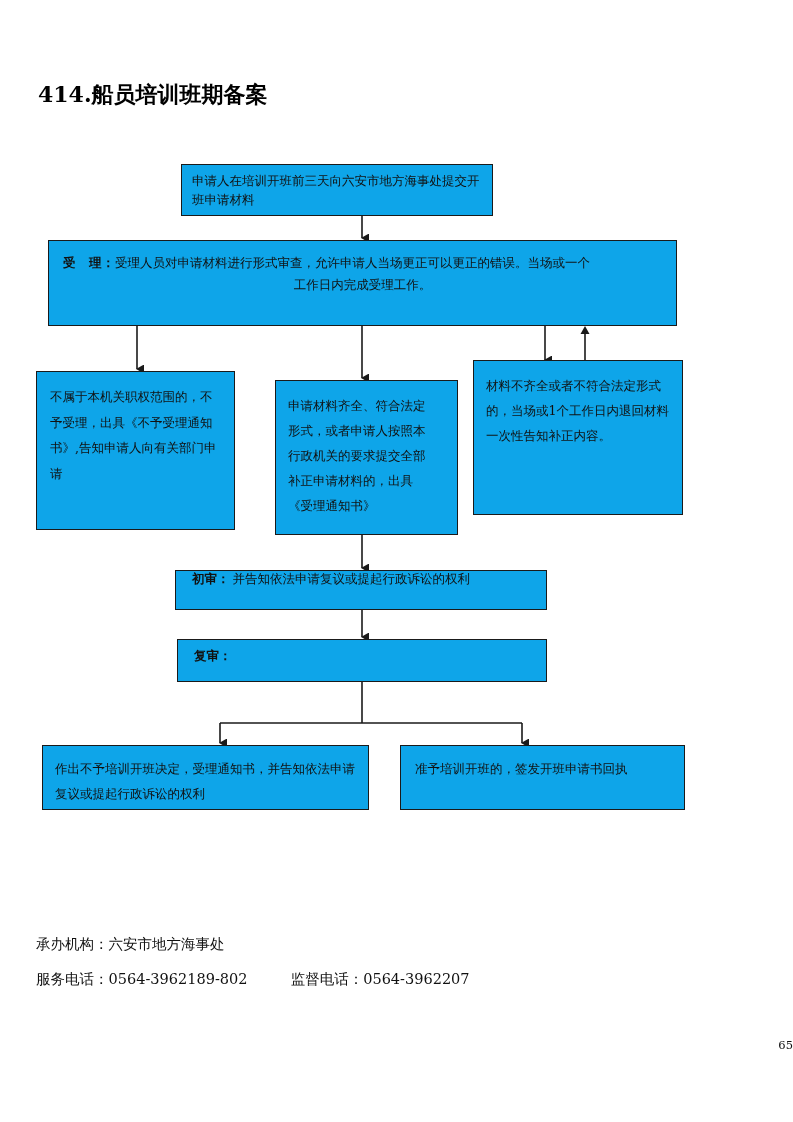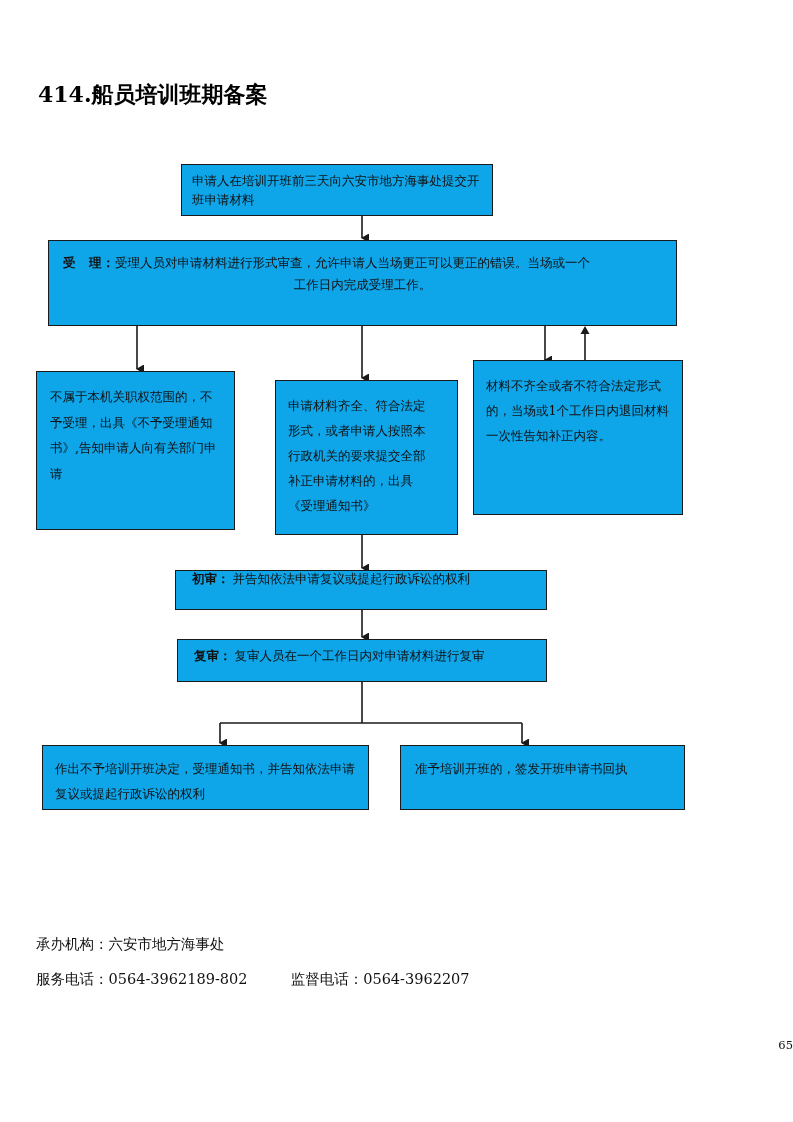--- a/index.html
+++ b/index.html
@@ -196,21 +196,20 @@
     <span class="txt">材料不齐全或者不符合法定形式的，当场或1个工作日内退回材料一次性告知补正内容。</span>
   </div>
 
   <div class="fbox" id="box-first-review">
     <span class="rlbl">初审：</span>
     <span>并告知依法申请复议或提起行政诉讼的权利</span>
   </div>
 
   <div class="fbox" id="box-second-review">
     <span class="rlbl">复审：</span>
-    <span>复审人员在一个工作日内对申请材料进行复审</span>
   </div>
 
   <div class="fbox" id="box-deny">
     <span class="txt">作出不予培训开班决定，受理通知书，并告知依法申请复议或提起行政诉讼的权利</span>
   </div>
 
   <div class="fbox" id="box-approve">
     <span class="txt">准予培训开班的，签发开班申请书回执</span>
   </div>
 

